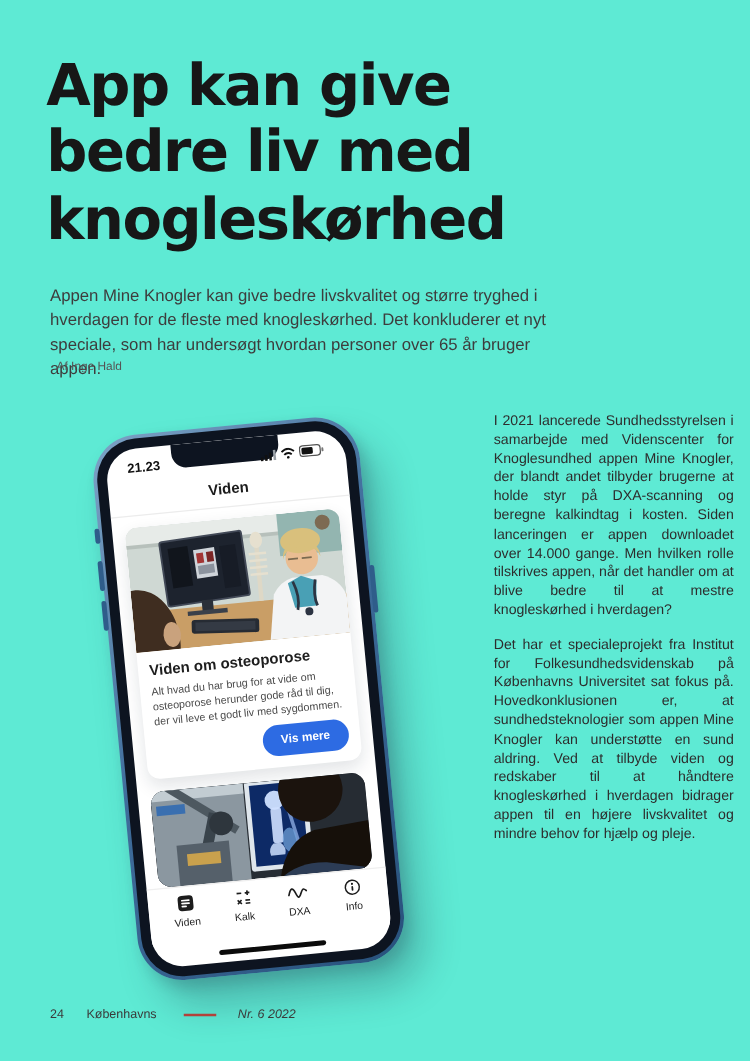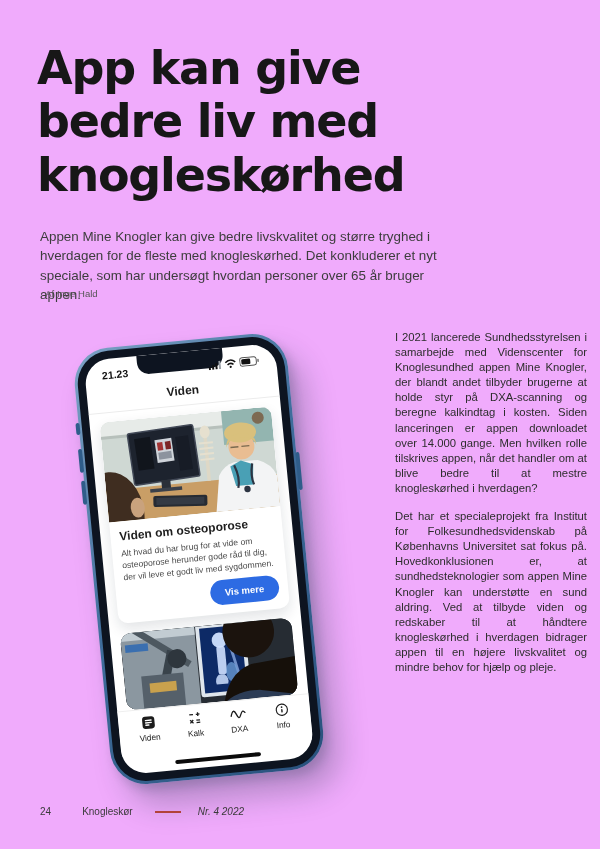--- a/index.html
+++ b/index.html
@@ -1,19 +1,19 @@
 <!DOCTYPE html>
 <html lang="da"><head>
 <meta charset="utf-8">
 <style>
   * { margin:0; padding:0; box-sizing:border-box; }
   html,body { background:#c9ced4; }
   .page {
     position:relative; width:600px; height:849px; margin:0 auto;
-    background:#f0abfc; overflow:hidden;
+    background:#5eead4; overflow:hidden;
     font-family:"Liberation Sans", sans-serif; color:#2e2e2e;padding-left:12px;
   }
   
   .headline {
     position:absolute; left:37px; top:42px; width:450px;
     font-family:"DejaVu Sans", sans-serif; font-weight:bold;
     font-size:46px; line-height:1.16; letter-spacing:-1.2px; color:#171717;
   }
   .standfirst {
     position:absolute; left:40px; top:227px; width:414px;
@@ -102,21 +102,21 @@
   .tab .ticon { width:16px; height:14px; display:flex; align-items:center; justify-content:center; }
   .home-indicator {
     position:absolute; left:50%; bottom:6px; transform:translateX(-50%);
     width:86px; height:4.5px; background:#0b0b0b; border-radius:3px; z-index:5;
   }
   
   .footer {
     position:absolute; left:40px; top:806px;
     display:flex; align-items:center; font-size:10px; color:#3a3a3a;
   }
-  .footer .pnum { margin-right:31px; }
+  .footer .pnum { margin-right:18px; }
   .footer .mag { margin-right:22px; }
   .footer .rule { width:26px; height:2px; background:#b2423a; margin-right:17px; }
   .footer .issue { font-style:italic; }
 </style>
 </head>
 <body>
 
 <div class="page">
 
   <h1 class="headline">App kan give bedre liv med knogleskørhed</h1>
@@ -284,18 +284,18 @@
     </div>
   </div>
 
   <div class="article-col">
     <p>I 2021 lancerede Sundhedsstyrelsen i samarbejde med Videnscenter for Knoglesundhed appen Mine Knogler, der blandt andet tilbyder brugerne at holde styr på DXA-scanning og beregne kalkindtag i kosten. Siden lanceringen er appen downloadet over 14.000 gange. Men hvilken rolle tilskrives appen, når det handler om at blive bedre til at mestre knogleskørhed i hverdagen?</p>
     <p>Det har et specialeprojekt fra Institut for Folkesundhedsvidenskab på Københavns Universitet sat fokus på. Hovedkonklusionen er, at sundhedsteknologier som appen Mine Knogler kan understøtte en sund aldring. Ved at tilbyde viden og redskaber til at håndtere knogleskørhed i hverdagen bidrager appen til en højere livskvalitet og mindre behov for hjælp og pleje.</p>
   </div>
 
   <div class="footer">
     <span class="pnum">24</span>
-    <span class="mag">Knogleskør</span>
+    <span class="mag">Københavns</span>
     <span class="rule"></span>
-    <span class="issue">Nr. 4 2022</span>
+    <span class="issue">Nr. 6 2022</span>
   </div>
 
 </div>
 
 </body></html>

